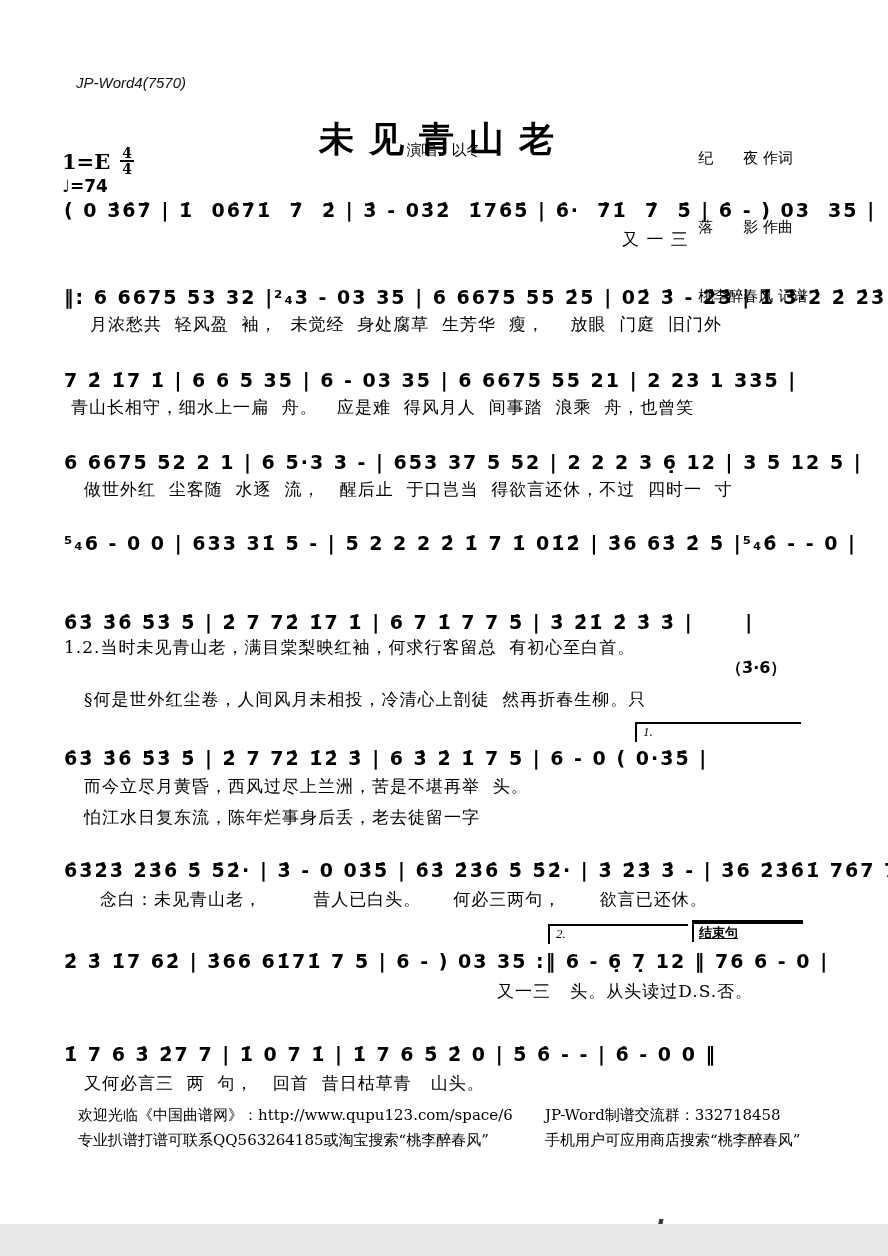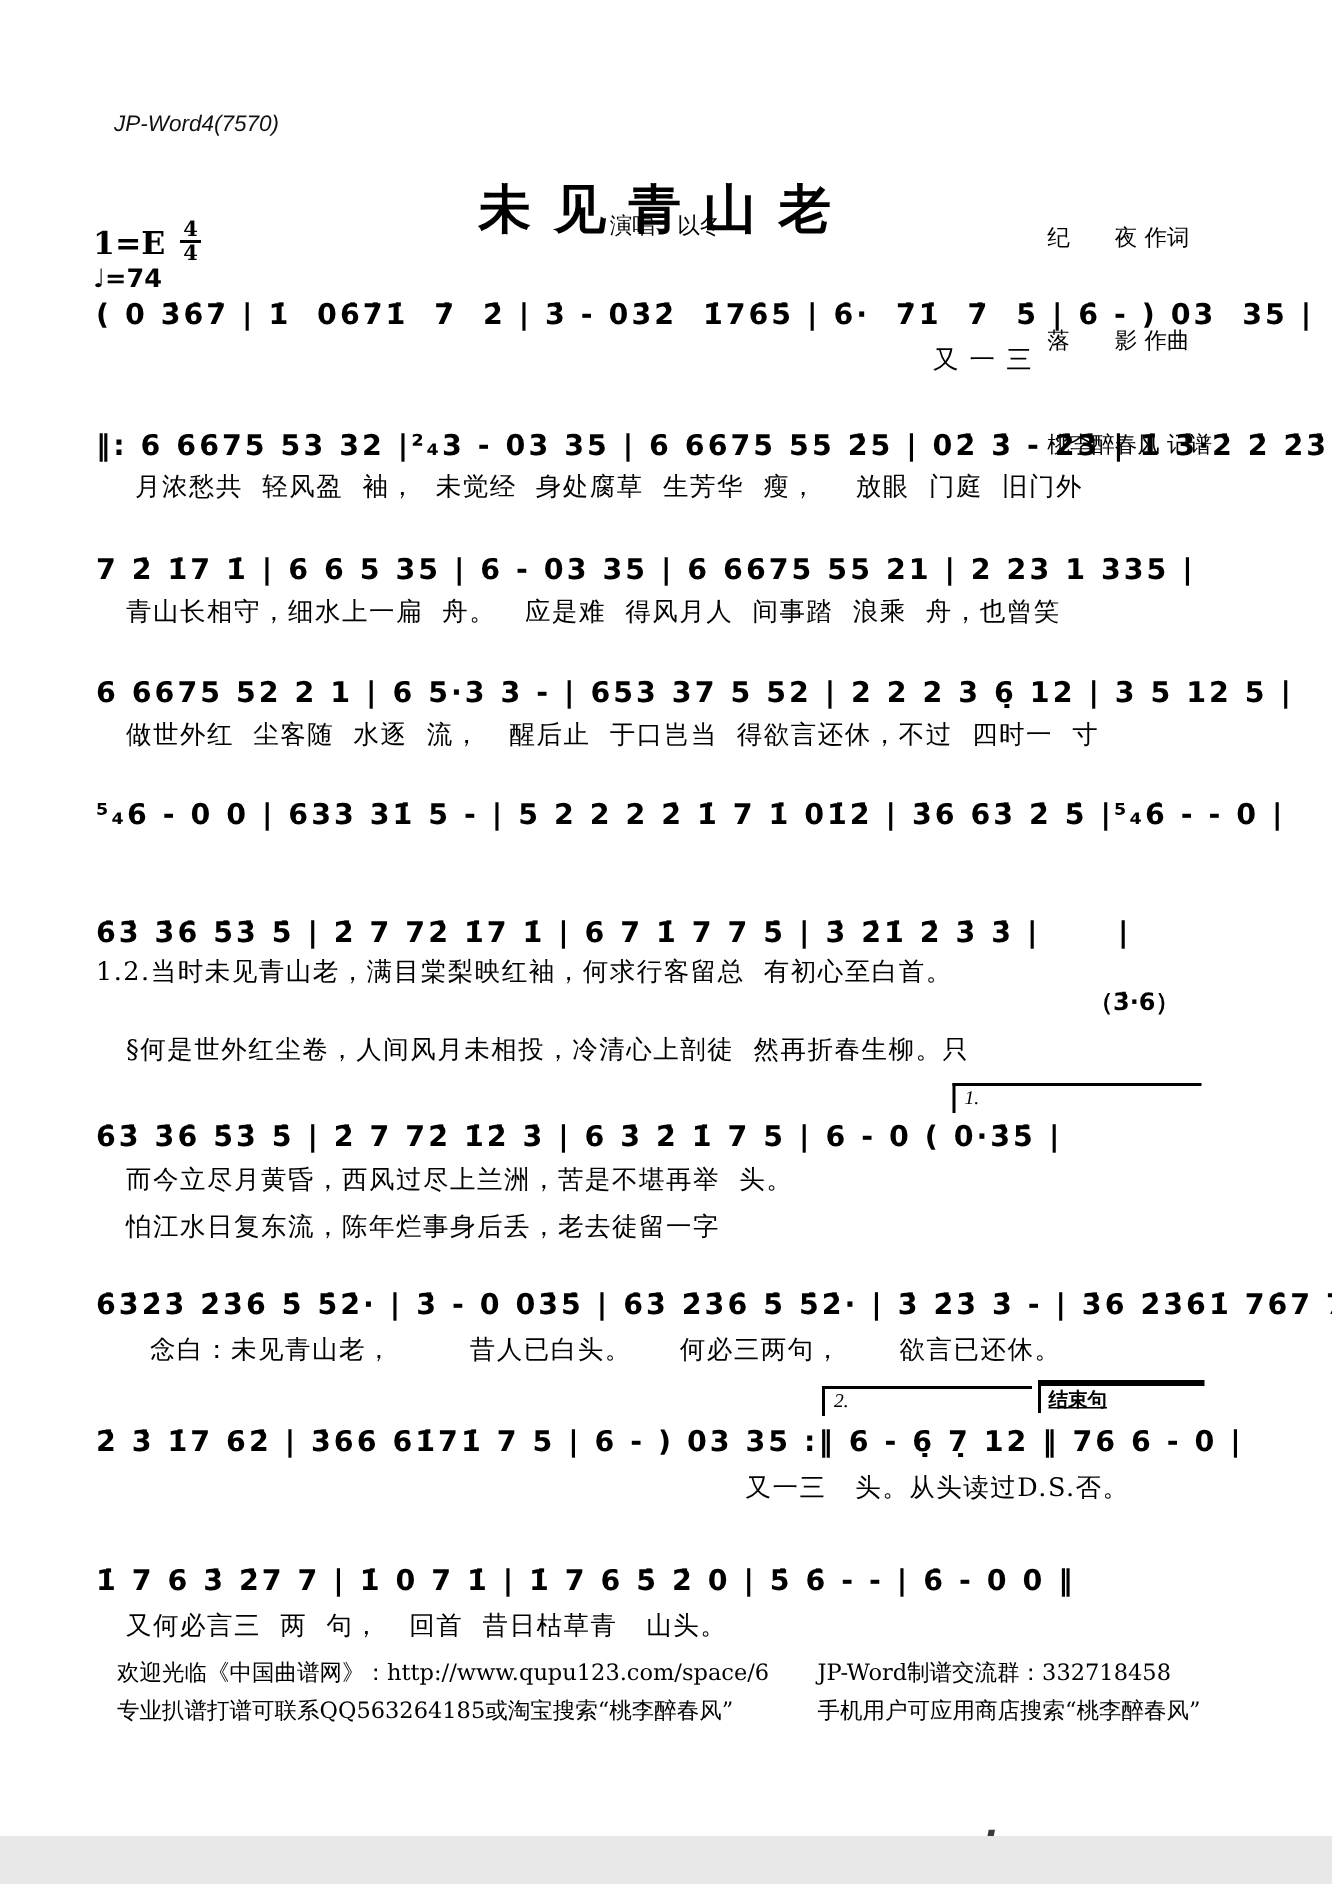--- a/index.html
+++ b/index.html
@@ -126,21 +126,21 @@
 
   <div class="tempo">♩=74</div>
 
   <div class="notation" style="top:199px;">( 0 3̇6̇7̇ | 1̇  06̇7̇1̇  7̇  2̇ | 3̇ - 03̇2̇  1̇76̇5̇ | 6̇·  7̇1̇  7̇  5̇ | 6̇ - ) 03  35 |</div>
   <div class="lyrics" style="left:622px; top:228px;">又 一 三</div>
 
   <div class="notation" style="top:286px;">‖: 6 6675 53 32 |²₄3 - 03 35 | 6 6675 55 2̇5 | 02̇ 3̇ - 2̇3̇ | 1̇ 3̇·2̇ 2̇ 2̇3̇ |</div>
   <div class="lyrics" style="left:90px; top:313px;">月浓愁共  轻风盈  袖，  未觉经  身处腐草  生芳华  瘦，    放眼  门庭  旧门外</div>
 
   <div class="notation" style="top:369px;">7 2̇ 1̇7 1̇ | 6 6 5 35 | 6 - 03 35 | 6 6675 55 21 | 2 23 1 335 |</div>
-  <div class="lyrics" style="left:84px; top:396px;">青山长相守，细水上一扁  舟。   应是难  得风月人  间事踏  浪乘  舟，也曾笑</div>
+  <div class="lyrics" style="left:71px; top:396px;">青山长相守，细水上一扁  舟。   应是难  得风月人  间事踏  浪乘  舟，也曾笑</div>
 
   <div class="notation" style="top:451px;">6 6675 52 2 1 | 6 5·3 3 - | 653 37 5 52 | 2 2 2 3 6̣ 12 | 3 5 12 5 |</div>
   <div class="lyrics" style="left:84px; top:478px;">做世外红  尘客随  水逐  流，   醒后止  于口岂当  得欲言还休，不过  四时一  寸</div>
 
   <div class="notation" style="top:532px;">⁵₄6 - 0 0 | 633 31̇ 5 - | 5 2 2 2 2̇ 1̇ 7 1̇ 01̇2̇ | 3̇6 63̇ 2̇ 5̇ |⁵₄6̇ - - 0 |</div>
 
   <div class="notation" style="top:611px;">6̇3̇ 3̇6̇ 5̇3̇ 5̇ | 2̇ 7 72̇ 1̇7 1̇ | 6 7 1̇ 7 7 5̇ | 3̇ 2̇1̇ 2̇ 3̇ 3̇ |      |</div>
   <div class="lyrics" style="left:64px; top:636px;">1.2.当时未见青山老，满目棠梨映红袖，何求行客留总  有初心至白首。</div>
   <div class="annotation" style="left:726px; top:658px;">（3̇·6）</div>
   <div class="lyrics" style="left:84px; top:688px;text-align:right;">§何是世外红尘卷，人间风月未相投，冷清心上剖徒  然再折春生柳。只</div>

